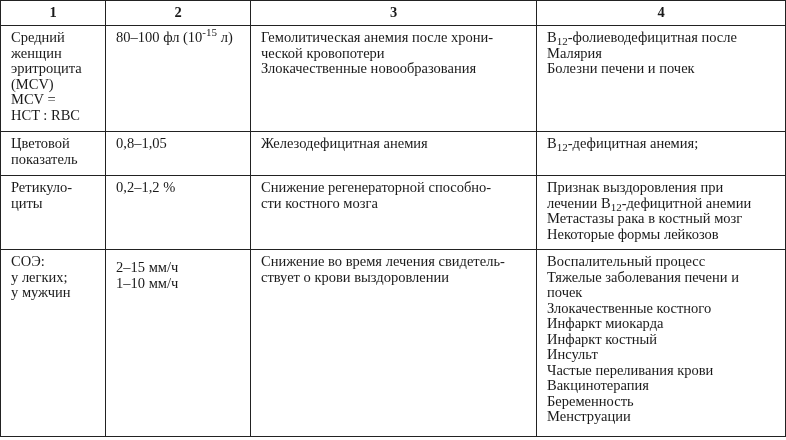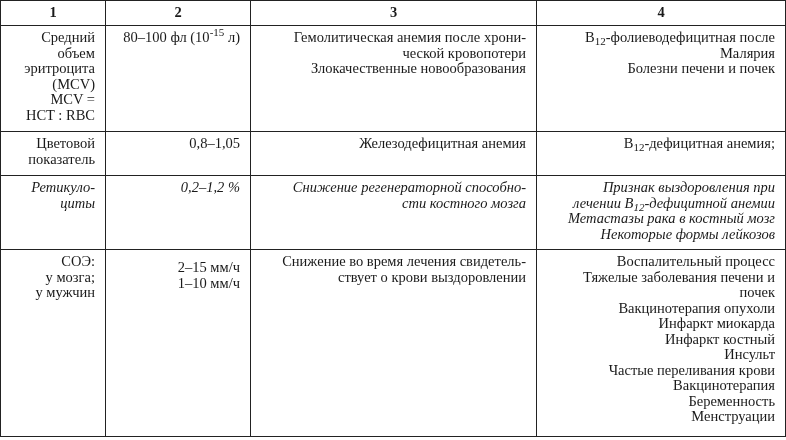--- a/index.html
+++ b/index.html
@@ -22,21 +22,20 @@
       width: 785px;
       border-collapse: collapse;
       table-layout: fixed;
       font-size: 14.5px;
       line-height: 15.5px;
     }
     table.ref-table td, table.ref-table th {
       border: 1.3px solid #222;
       vertical-align: top;
       padding: 0;
-      text-align: right;
     }
     table.ref-table th {
       font-weight: bold;
       text-align: center;
       height: 24px;
       vertical-align: middle;
       font-size: 14.5px;
     }
     col.c1 { width: 105px; }
     col.c2 { width: 145px; }
@@ -52,21 +51,21 @@
     }
     sub, sup {
       font-size: 11px;
       line-height: 0;
     }
     sub { vertical-align: -3px; }
     sup { vertical-align: 6px; }
 
     tr.r1 td { height: 105px; }
     tr.r2 td { height: 43px; }
-    tr.r3 td { height: 73px; font-style: italic; }
+    tr.r3 td { height: 73px; }
     tr.r4 td { height: 186px; }
   </style>
 </head>
 <body>
 
 <table class="ref-table">
   <colgroup>
     <col class="c1">
       <col class="c2">
       <col class="c3">
@@ -79,21 +78,21 @@
       <th>3</th>
       <th>4</th>
     </tr>
   </thead>
   <tbody>
 
     <tr class="r1">
       <td>
           <div class="cell-inner">
         <span class="line">Средний</span>
-        <span class="line">объем</span>
+        <span class="line">женщин</span>
         <span class="line">эритроцита</span>
         <span class="line">(MCV)</span>
         <span class="line">MCV =</span>
         <span class="line">HCT : RBC</span>
       </div>
         </td>
       <td>
           <div class="cell-inner">
         <span class="line"><span>80–100 фл (10</span><sup>-15</sup><span> л)</span></span>
       </div>
@@ -163,42 +162,42 @@
         <span class="line">Метастазы рака в костный мозг</span>
         <span class="line">Некоторые формы лейкозов</span>
       </div>
         </td>
     </tr>
 
     <tr class="r4">
       <td>
           <div class="cell-inner">
         <span class="line">СОЭ:</span>
-        <span class="line">у мозга;</span>
+        <span class="line">у легких;</span>
         <span class="line">у мужчин</span>
       </div>
         </td>
       <td>
           <div class="cell-inner" style="padding-top:10px;font-family:Liberation Serif, serif;">
         <span class="line">2–15 мм/ч</span>
         <span class="line">1–10 мм/ч</span>
       </div>
         </td>
       <td>
           <div class="cell-inner">
         <span class="line">Снижение во время лечения свидетель-</span>
         <span class="line">ствует о крови выздоровлении</span>
       </div>
         </td>
       <td>
           <div class="cell-inner">
         <span class="line">Воспалительный процесс</span>
         <span class="line">Тяжелые заболевания печени и</span>
         <span class="line">почек</span>
-        <span class="line">Вакцинотерапия опухоли</span>
+        <span class="line">Злокачественные костного</span>
         <span class="line">Инфаркт миокарда</span>
         <span class="line">Инфаркт костный</span>
         <span class="line">Инсульт</span>
         <span class="line">Частые переливания крови</span>
         <span class="line">Вакцинотерапия</span>
         <span class="line">Беременность</span>
         <span class="line">Менструации</span>
       </div>
         </td>
     </tr>

